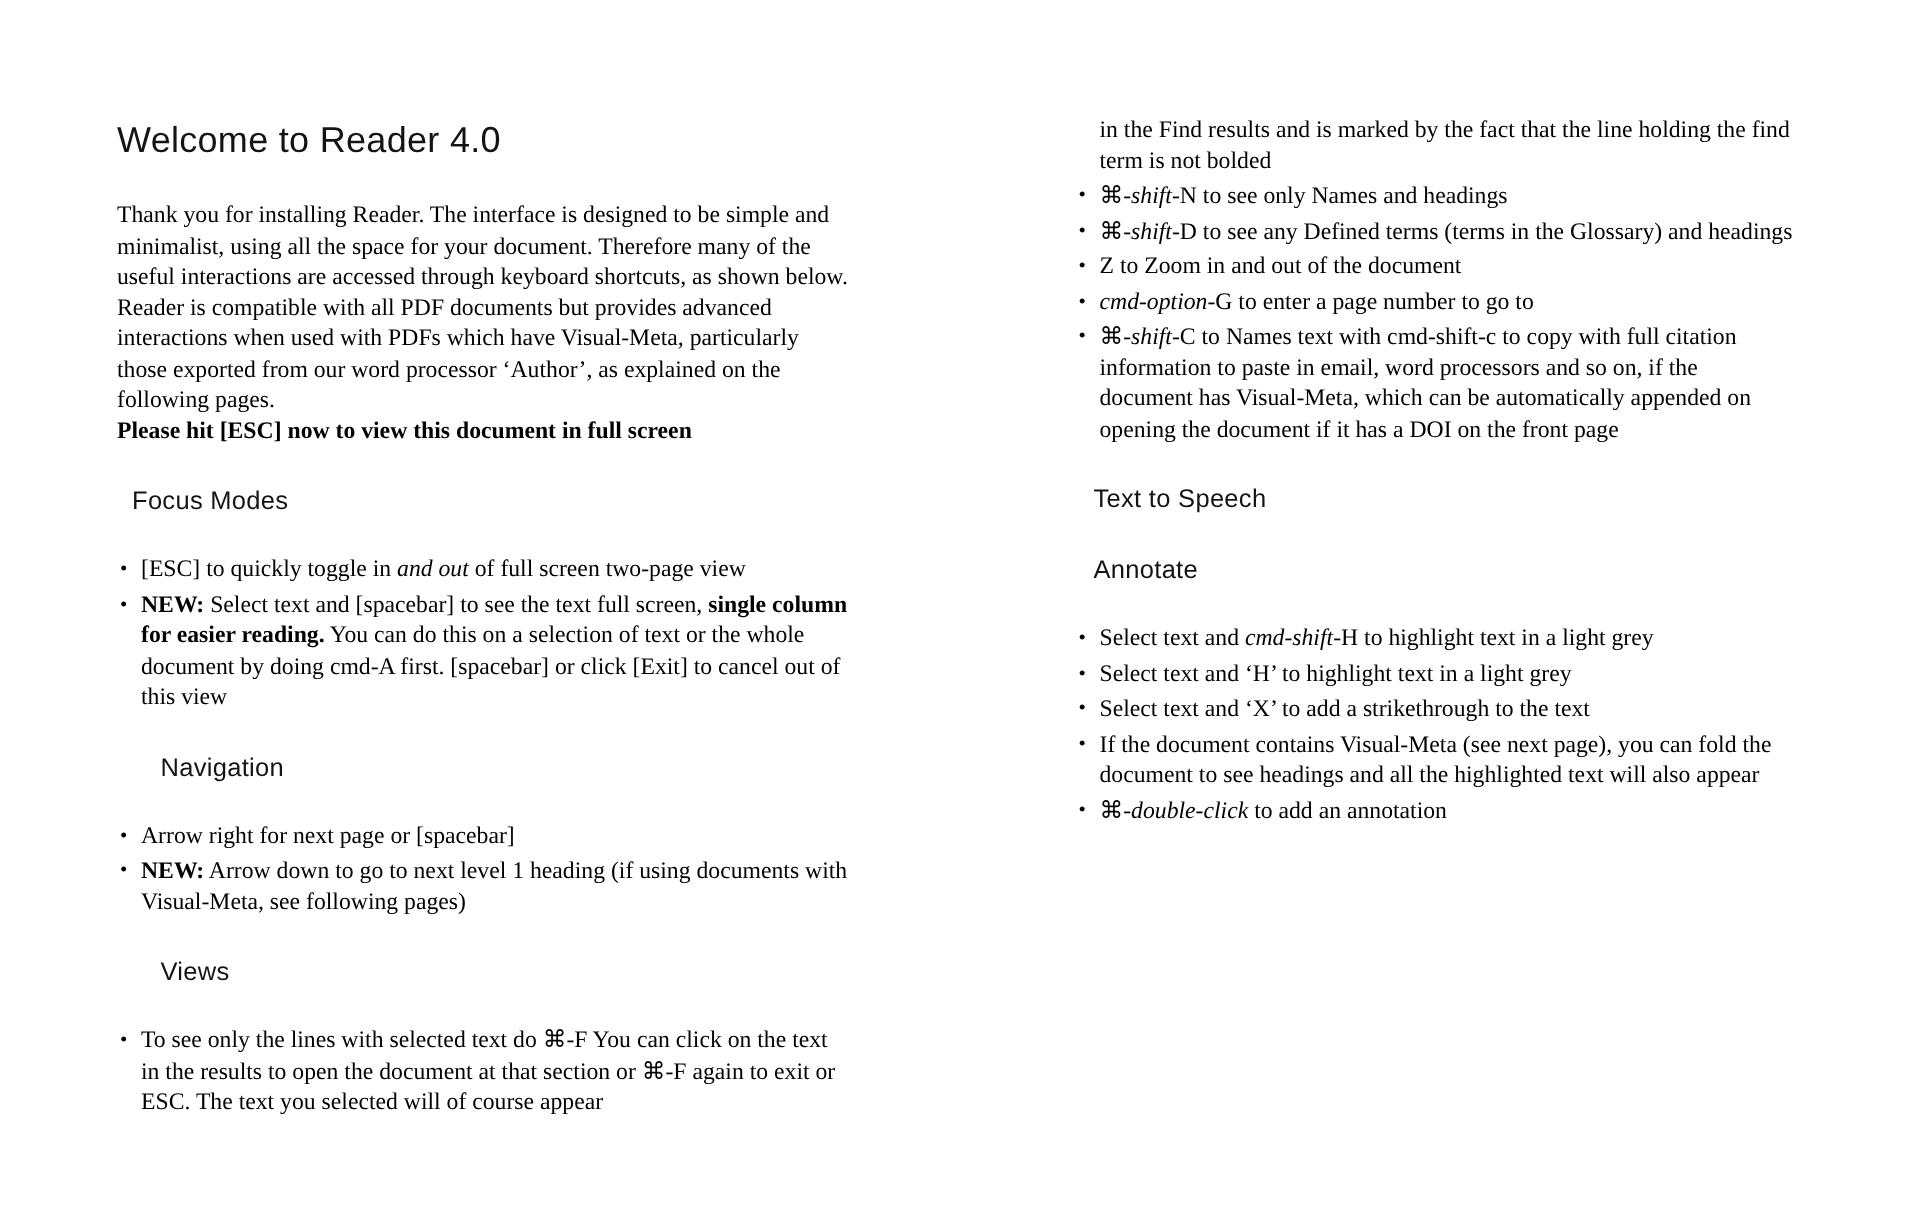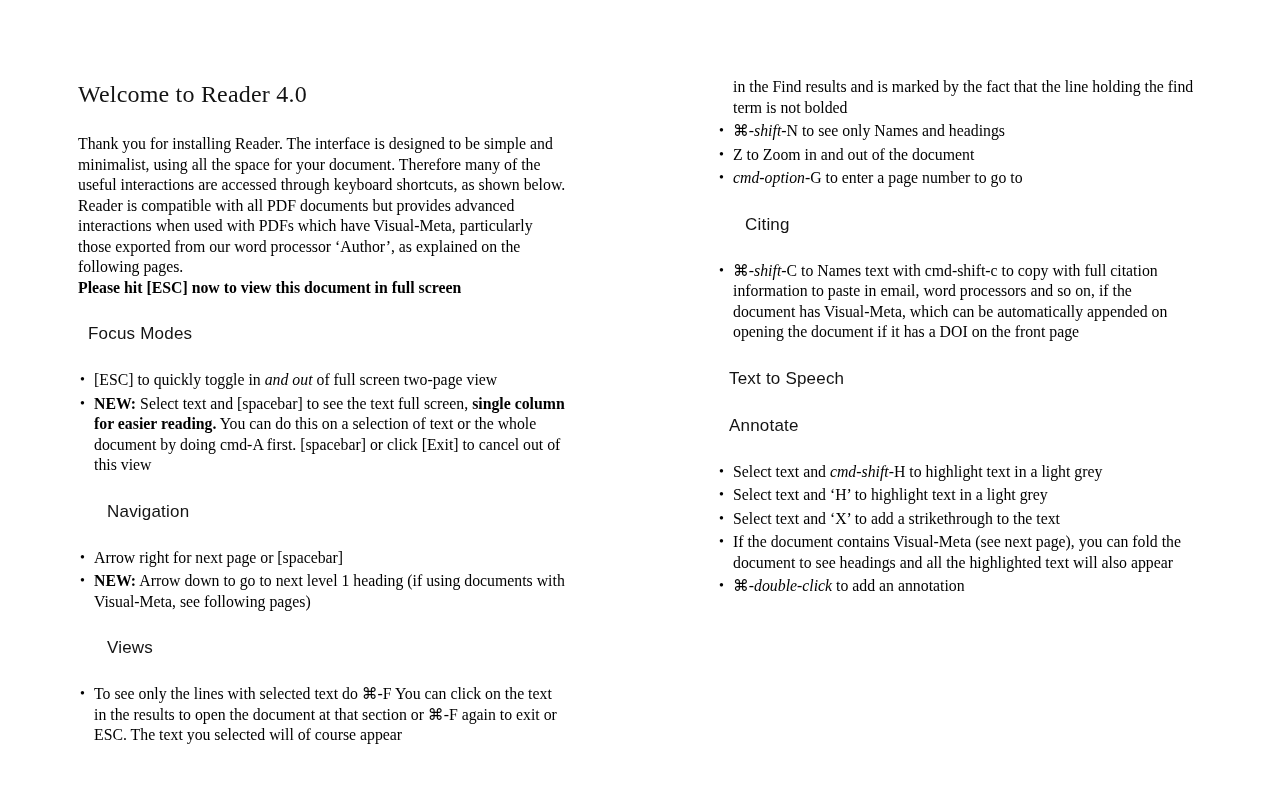--- a/index.html
+++ b/index.html
@@ -25,21 +25,21 @@
   .page-left  { padding: 80px 76px 0 78px; }
   .page-right { padding: 77px 88px 0 74px; }
 
   .body-text {
     font-family: "Liberation Serif", "DejaVu Serif", "DejaVu Sans", serif;
     font-size: 15.8px;
     line-height: 20.5px;
     color: #000;
   }
   h1.doc-title {
-    font-family: Liberation Serif, serif;
+    font-family: Liberation Sans, sans-serif;
     font-weight: 400;
     font-size: 24px;
     line-height: 28px;
     letter-spacing: 0.2px;
     color: #141414;
     margin: 0 0 26px 0;
   }
   p.intro { margin: 0; }
 
   h2.sec-heading {
@@ -107,26 +107,26 @@
           </ul>
         </div>
       </div>
   </div>
   <div class="page page-right body-text">
     <div>
         <div class="section">
           <ul class="blist">
             <li class="nobullet"><span>in the Find results and is marked by the fact that the line holding the find term is not bolded</span></li>
             <li><span>⌘-</span><span class="i">shift</span><span>-N to see only Names and headings</span></li>
+            <li><span>⌘-</span><span class="i">shift</span><span>-D to see any Defined terms (terms in the Glossary) and headings</span></li>
             <li><span>Z to Zoom in and out of the document</span></li>
             <li><span class="i">cmd-option</span><span>-G to enter a page number to go to</span></li>
           </ul>
         </div>
         <div class="section">
-          <h2 class="sec-heading lvl2">Citing</h2>
           <ul class="blist">
             <li><span>⌘-</span><span class="i">shift</span><span>-C to Names text with cmd-shift-c to copy with full citation information to paste in email, word processors and so on, if the document has Visual-Meta, which can be automatically appended on opening the document if it has a DOI on the front page</span></li>
           </ul>
         </div>
         <div class="section">
           <h2 class="sec-heading lvl1">Text to Speech</h2>
         </div>
         <div class="section">
           <h2 class="sec-heading lvl1">Annotate</h2>
           <ul class="blist">

